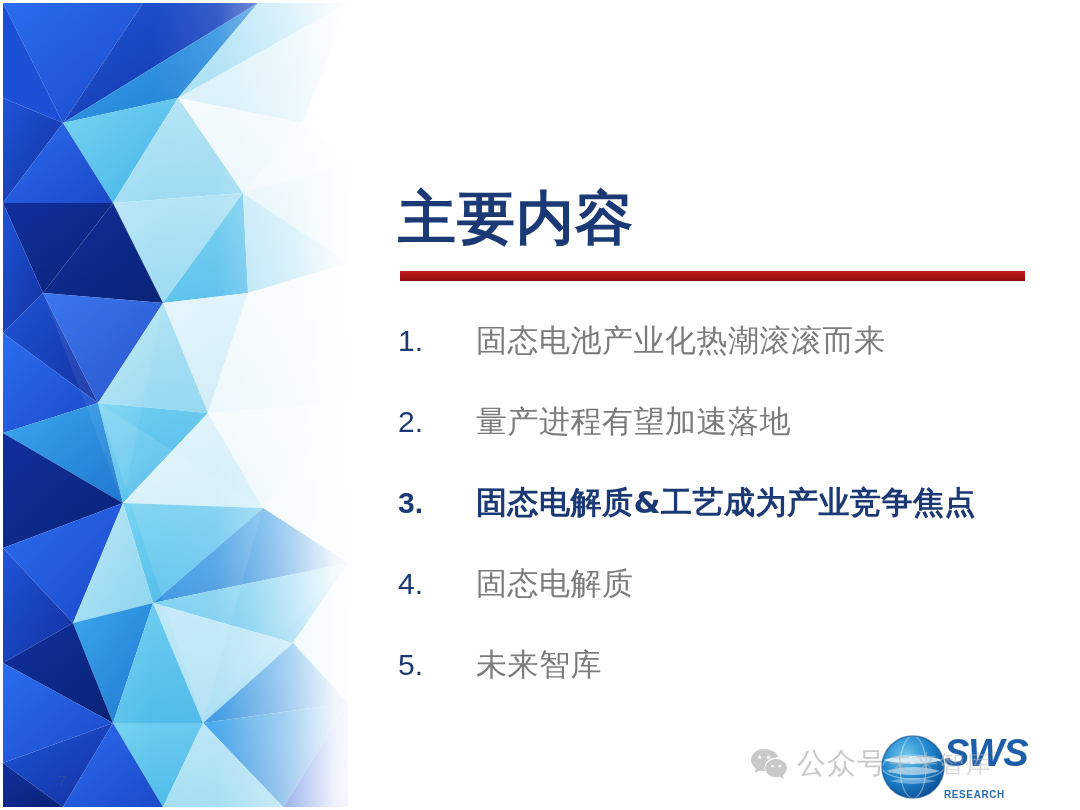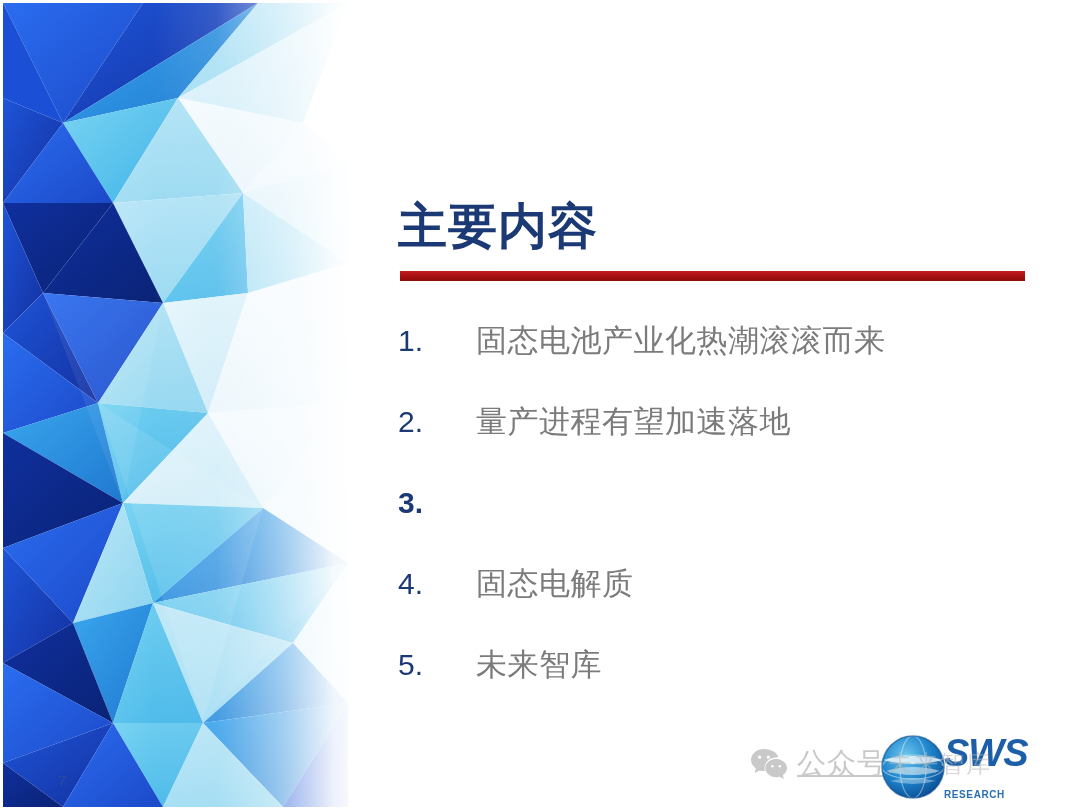--- a/index.html
+++ b/index.html
@@ -64,22 +64,22 @@
     position: absolute;
     left: 398px;
     top: 0;
     width: 660px;
     height: 810px;
   }
 
   #title {
     position: absolute;
     left: 0;
-    top: 202px;
-    font-size: 49px;
+    top: 189px;
+    font-size: 58px;
     font-weight: bold;
     color: #1b3a75;
     letter-spacing: 1px;
     line-height: 1;
     font-family: "DejaVu Sans", "Liberation Sans", sans-serif;
   }
 
   #title-rule {
     position: absolute;
     left: 2px;
@@ -144,21 +144,20 @@
     display: flex;
     align-items: center;
   }
   #wechat-icon { display: block; width: 38px; height: 34px; }
   #wechat-text {
     margin-left: 9px;
     font-size: 29px;
     color: #c9c9c9;
     font-family: "DejaVu Sans", "Liberation Sans", sans-serif;
     letter-spacing: 1px;
-    text-decoration: underline;
   }
 
   #baidu-mark {
     position: absolute;
     left: 142px;
     top: 27px;
     opacity: .40;
   }
   #baidu-mark svg { display: block; width: 34px; height: 34px; }
 
@@ -323,20 +322,21 @@
       <li class="toc-item">
         <span class="toc-num">1.</span>
         <span class="toc-label">固态电池产业化热潮滚滚而来</span>
       </li>
       <li class="toc-item">
         <span class="toc-num">2.</span>
         <span class="toc-label">量产进程有望加速落地</span>
       </li>
       <li class="toc-item active">
         <span class="toc-num">3.</span>
+        <span class="toc-label">固态电解质&amp;工艺成为产业竞争焦点</span>
       </li>
       <li class="toc-item">
         <span class="toc-num">4.</span>
         <span class="toc-label">固态电解质</span>
       </li>
       <li class="toc-item">
         <span class="toc-num">5.</span>
         <span class="toc-label">未来智库</span>
       </li>
     </ul>

